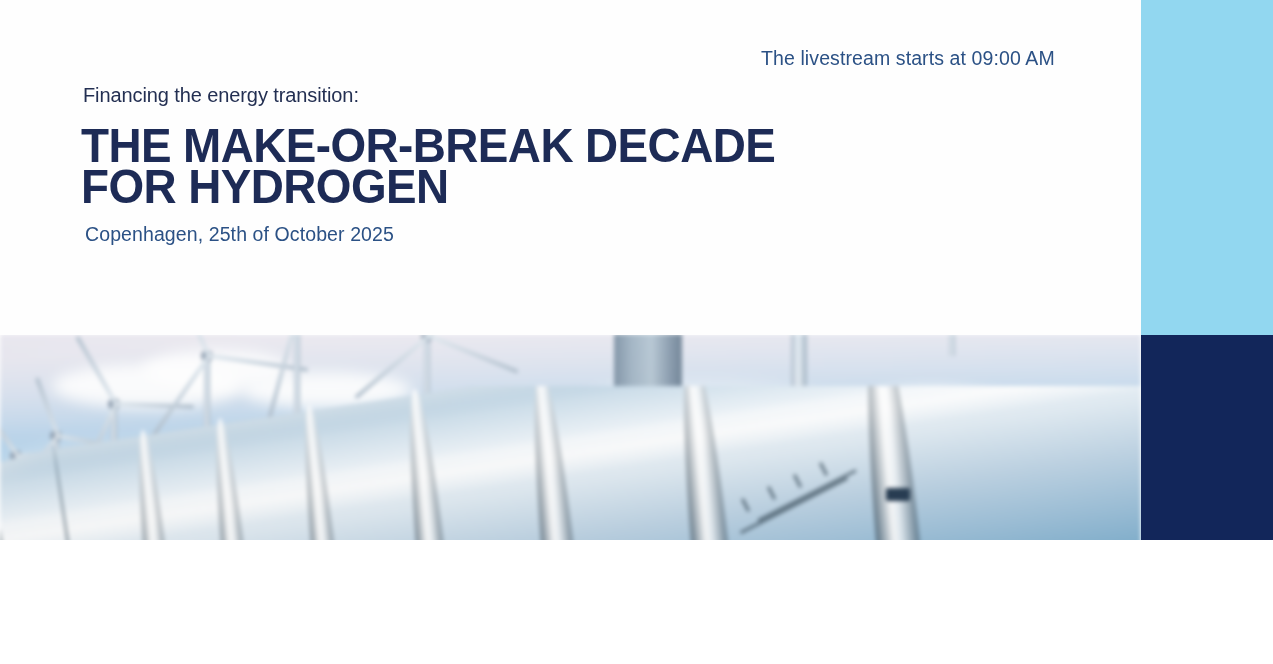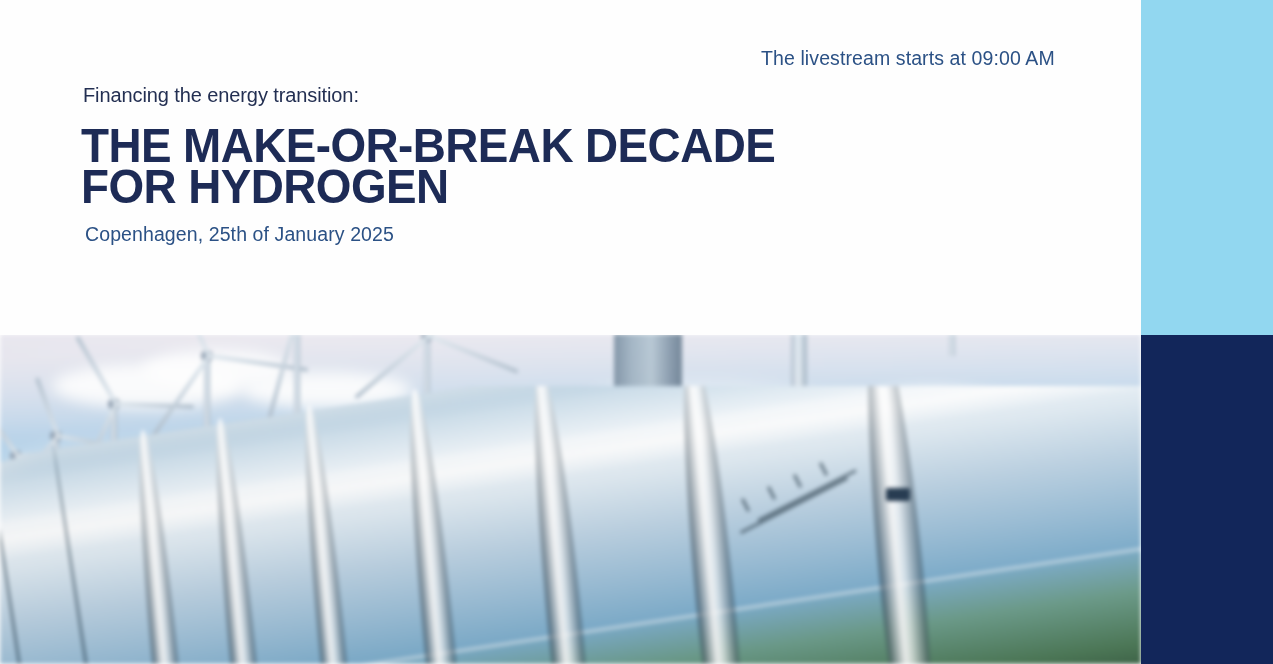--- a/index.html
+++ b/index.html
@@ -7,21 +7,21 @@
 
   html, body {
     width:1273px; height:664px;
     overflow:hidden;
     background:#ffffff;
     font-family:"Liberation Sans", sans-serif;
   }
 
   #slide {
     position:relative;
-    width:1273px; height:664px;
+    width:1273px; height:540px;
     background:#ffffff;
     overflow:hidden;
   }
 
   
   .side-panel {
     position:absolute;
     left:1141px; top:0;
     width:132px; height:664px;
     z-index:6;
@@ -417,21 +417,21 @@
 
     <div class="livestream-note">The livestream starts at 09:00 AM</div>
 
     <div class="kicker">Financing the energy transition:</div>
 
     <div class="headline">
       <span class="l1">THE MAKE-OR-BREAK DECADE</span>
       <span class="l2">FOR HYDROGEN</span>
     </div>
 
-    <div class="location">Copenhagen, 25th of January 2025</div>
+    <div class="location">Copenhagen, 25th of October 2025</div>
   </div>
 
   <div class="side-panel">
     <div class="side-panel-top"></div>
     <div class="side-panel-bottom"></div>
   </div>
 
 </div>
 
 </body></html>

